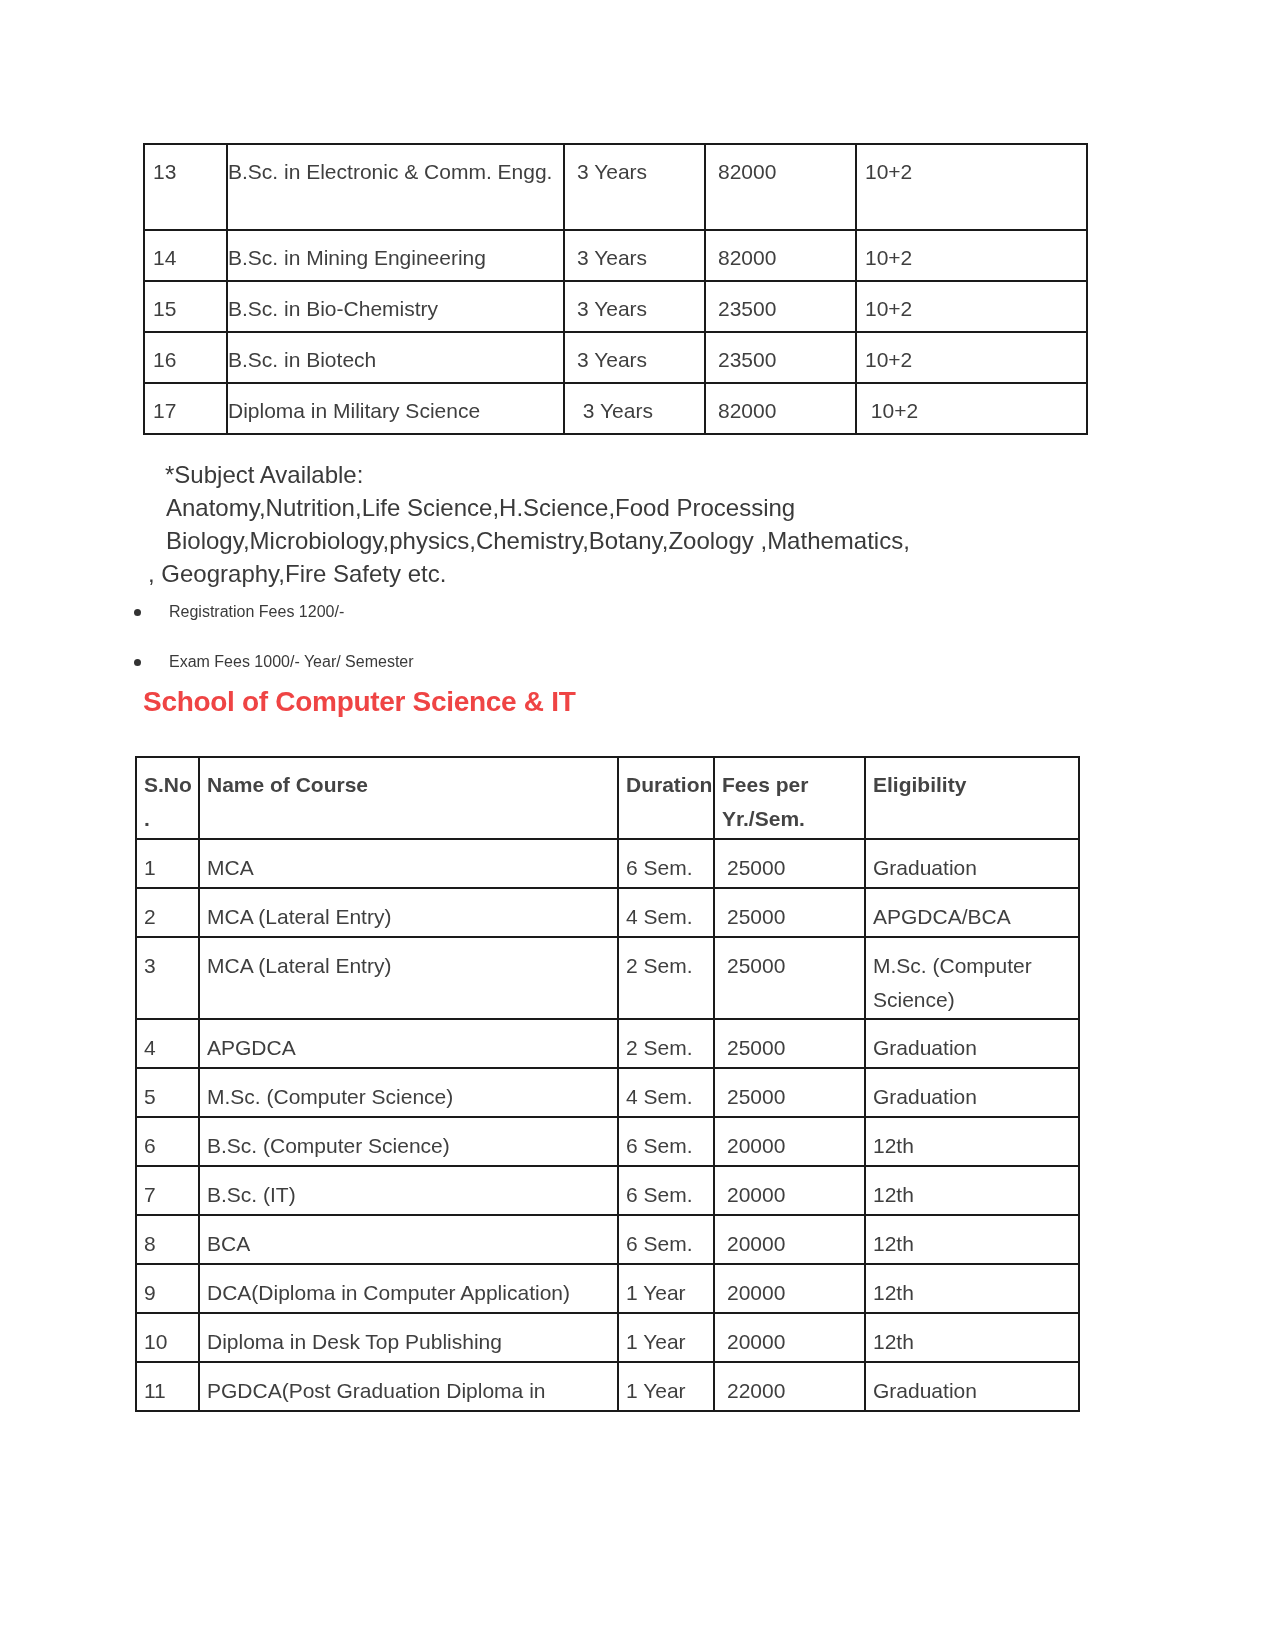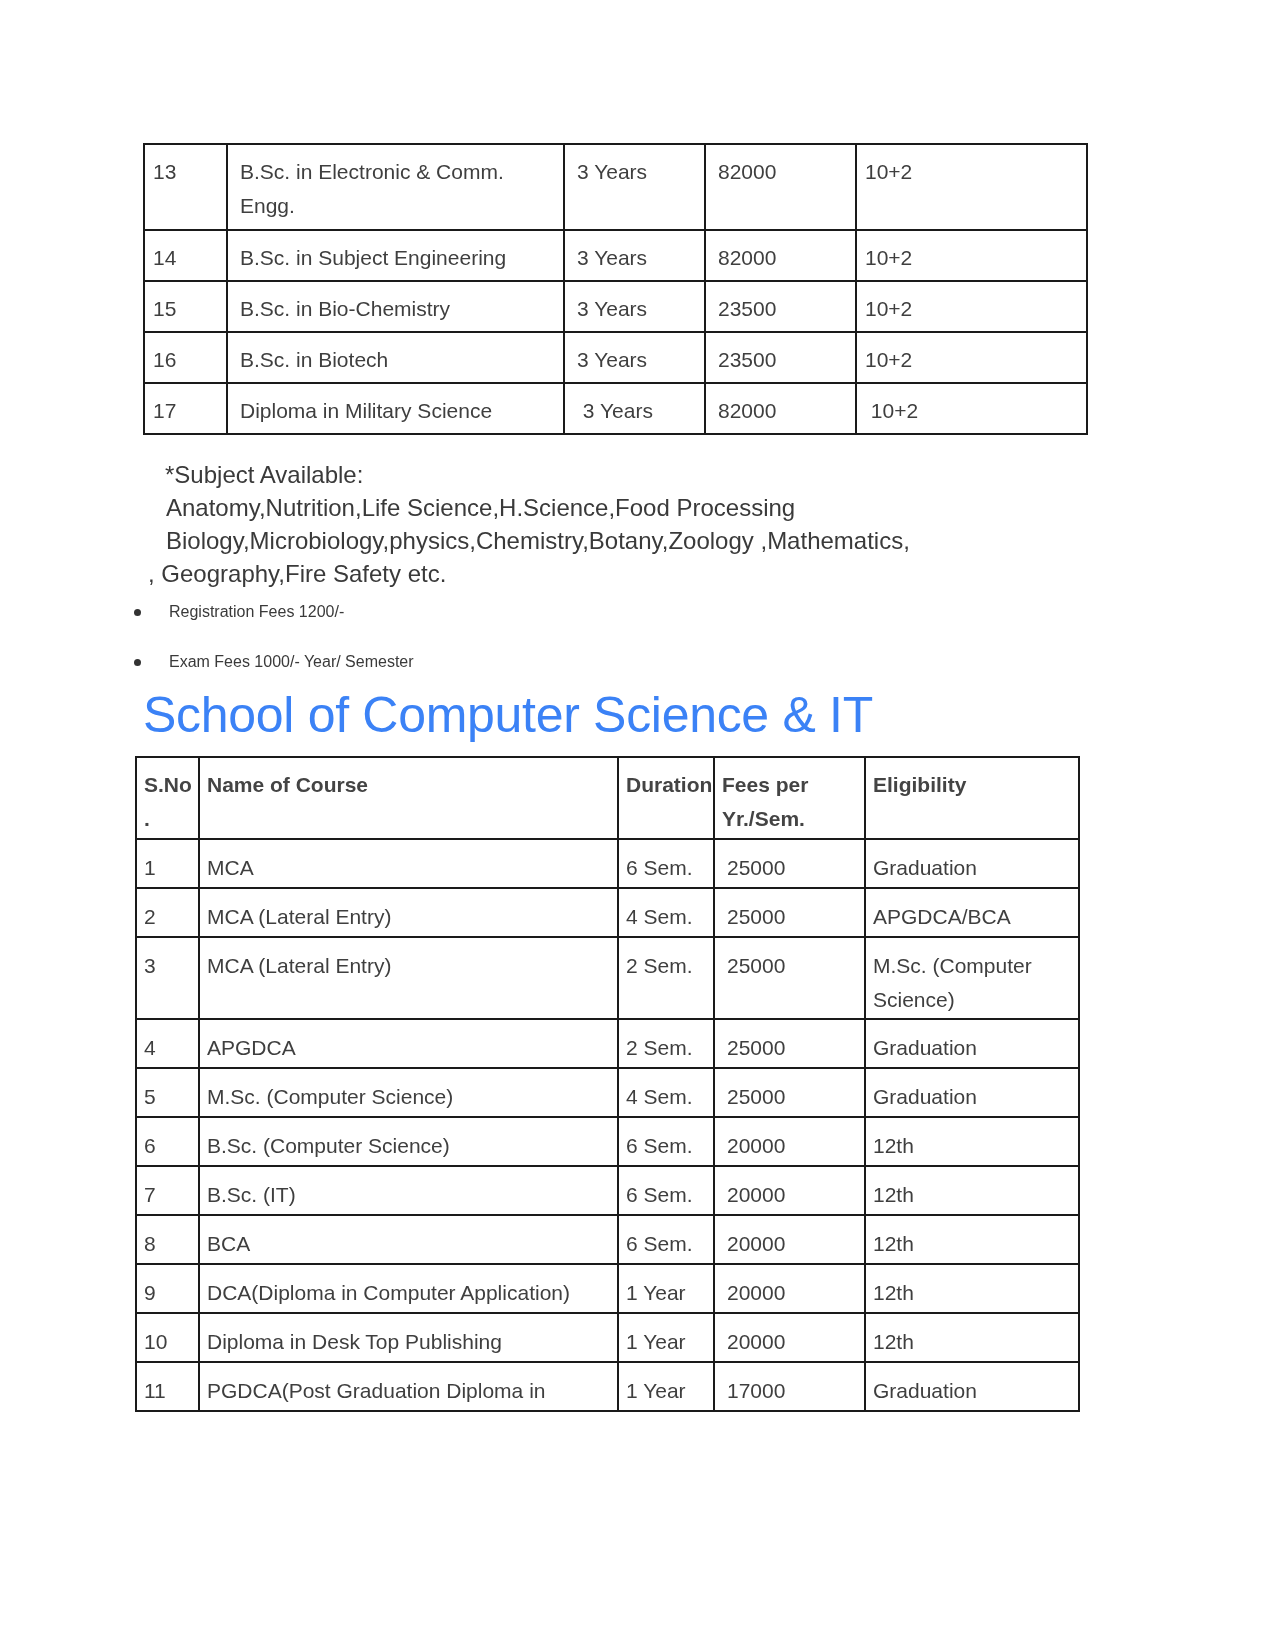--- a/index.html
+++ b/index.html
@@ -39,21 +39,21 @@
     }
     #table-1 col.c1 { width: 83px; }
     #table-1 col.c2 { width: 337px; }
     #table-1 col.c3 { width: 141px; }
     #table-1 col.c4 { width: 151px; }
     #table-1 col.c5 { width: 231px; }
     #table-1 tr.r-tall { height: 86px; }
     #table-1 tr.r-std { height: 51px; }
     #table-1 td { padding-top: 10px; }
     #table-1 td.c-sno { padding-left: 8px; }
-    #table-1 td.c-name { padding-left: 12px; }
+    #table-1 td.c-name { padding-left: 0; }
     #table-1 td.c-dur { padding-left: 12px; }
     #table-1 td.c-fee { padding-left: 12px; }
     #table-1 td.c-elig { padding-left: 8px; }
 
     
     .subject-block {
       position: absolute;
       left: 148px;
       top: 458px;
       width: 900px;
@@ -89,23 +89,23 @@
       height: 7px;
       border-radius: 50%;
       background: #333333;
     }
 
     .section-heading {
       position: absolute;
       left: 143px;
       top: 686px;
       margin: 0;
-      font-size: 50px;
-      font-weight: normal;
-      color: #3b82f6;
+      font-size: 28px;
+      font-weight: bold;
+      color: #ef4444;
       letter-spacing: -0.3px;
     }
 
     
     #table-2 {
       left: 135px;
       top: 756px;
       width: 943px;
     }
     #table-2 col.c1 { width: 63px; }
@@ -138,21 +138,21 @@
   <tbody>
     <tr class="r-tall">
       <td class="c-sno">13</td>
       <td class="c-name">B.Sc. in  Electronic &amp; Comm. Engg.</td>
       <td class="c-dur">3 Years</td>
       <td class="c-fee">82000</td>
       <td class="c-elig">10+2</td>
     </tr>
     <tr class="r-std">
       <td class="c-sno">14</td>
-      <td class="c-name">B.Sc. in Subject Engineering</td>
+      <td class="c-name">B.Sc. in Mining Engineering</td>
       <td class="c-dur">3 Years</td>
       <td class="c-fee">82000</td>
       <td class="c-elig">10+2</td>
     </tr>
     <tr class="r-std">
       <td class="c-sno">15</td>
       <td class="c-name">B.Sc. in Bio-Chemistry</td>
       <td class="c-dur">3 Years</td>
       <td class="c-fee">23500</td>
       <td class="c-elig">10+2</td>
@@ -279,17 +279,17 @@
       <td>10</td>
       <td>Diploma in Desk Top Publishing</td>
       <td>1 Year</td>
       <td class="c-fee">20000</td>
       <td>12th</td>
     </tr>
     <tr class="r-std">
       <td>11</td>
       <td>PGDCA(Post Graduation Diploma in</td>
       <td>1 Year</td>
-      <td class="c-fee">17000</td>
+      <td class="c-fee">22000</td>
       <td>Graduation</td>
     </tr>
   </tbody>
 </table>
 
 </body></html>

